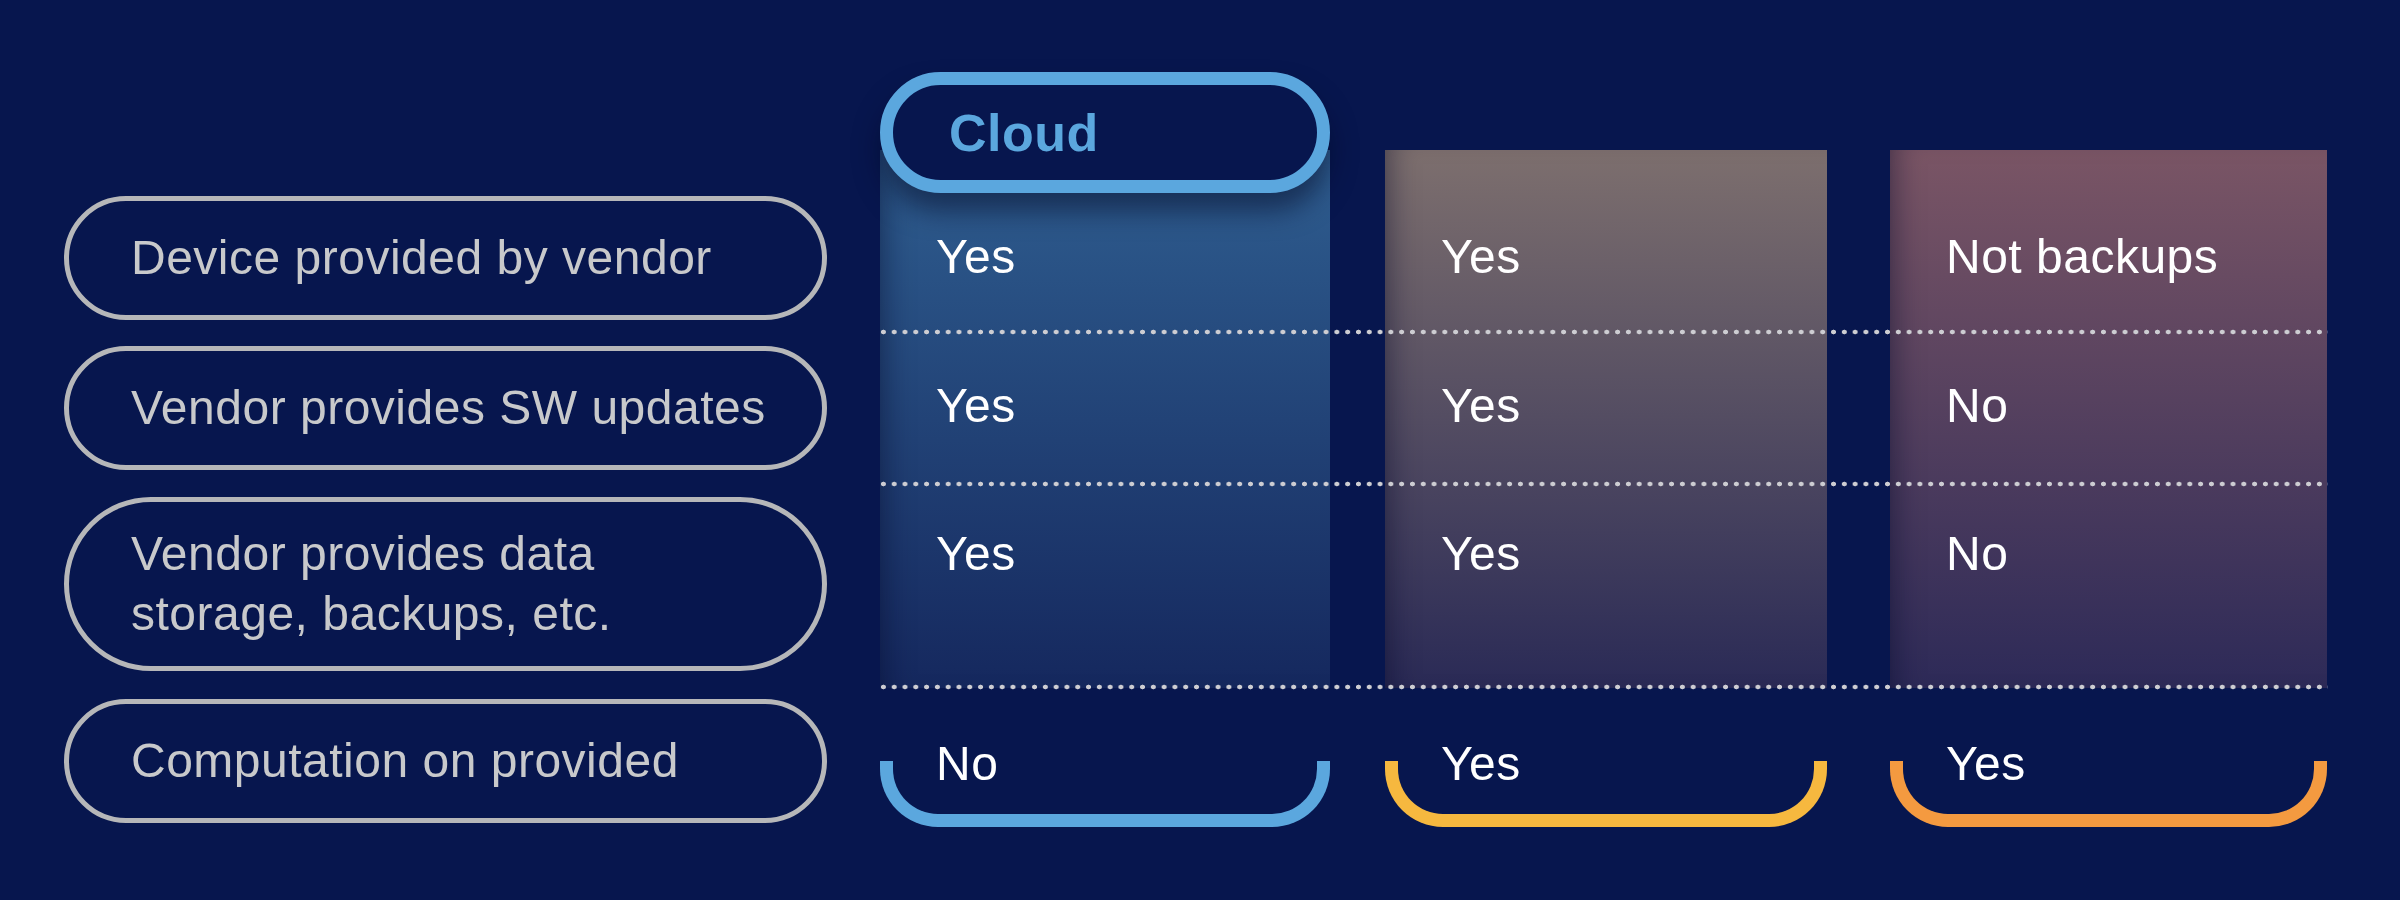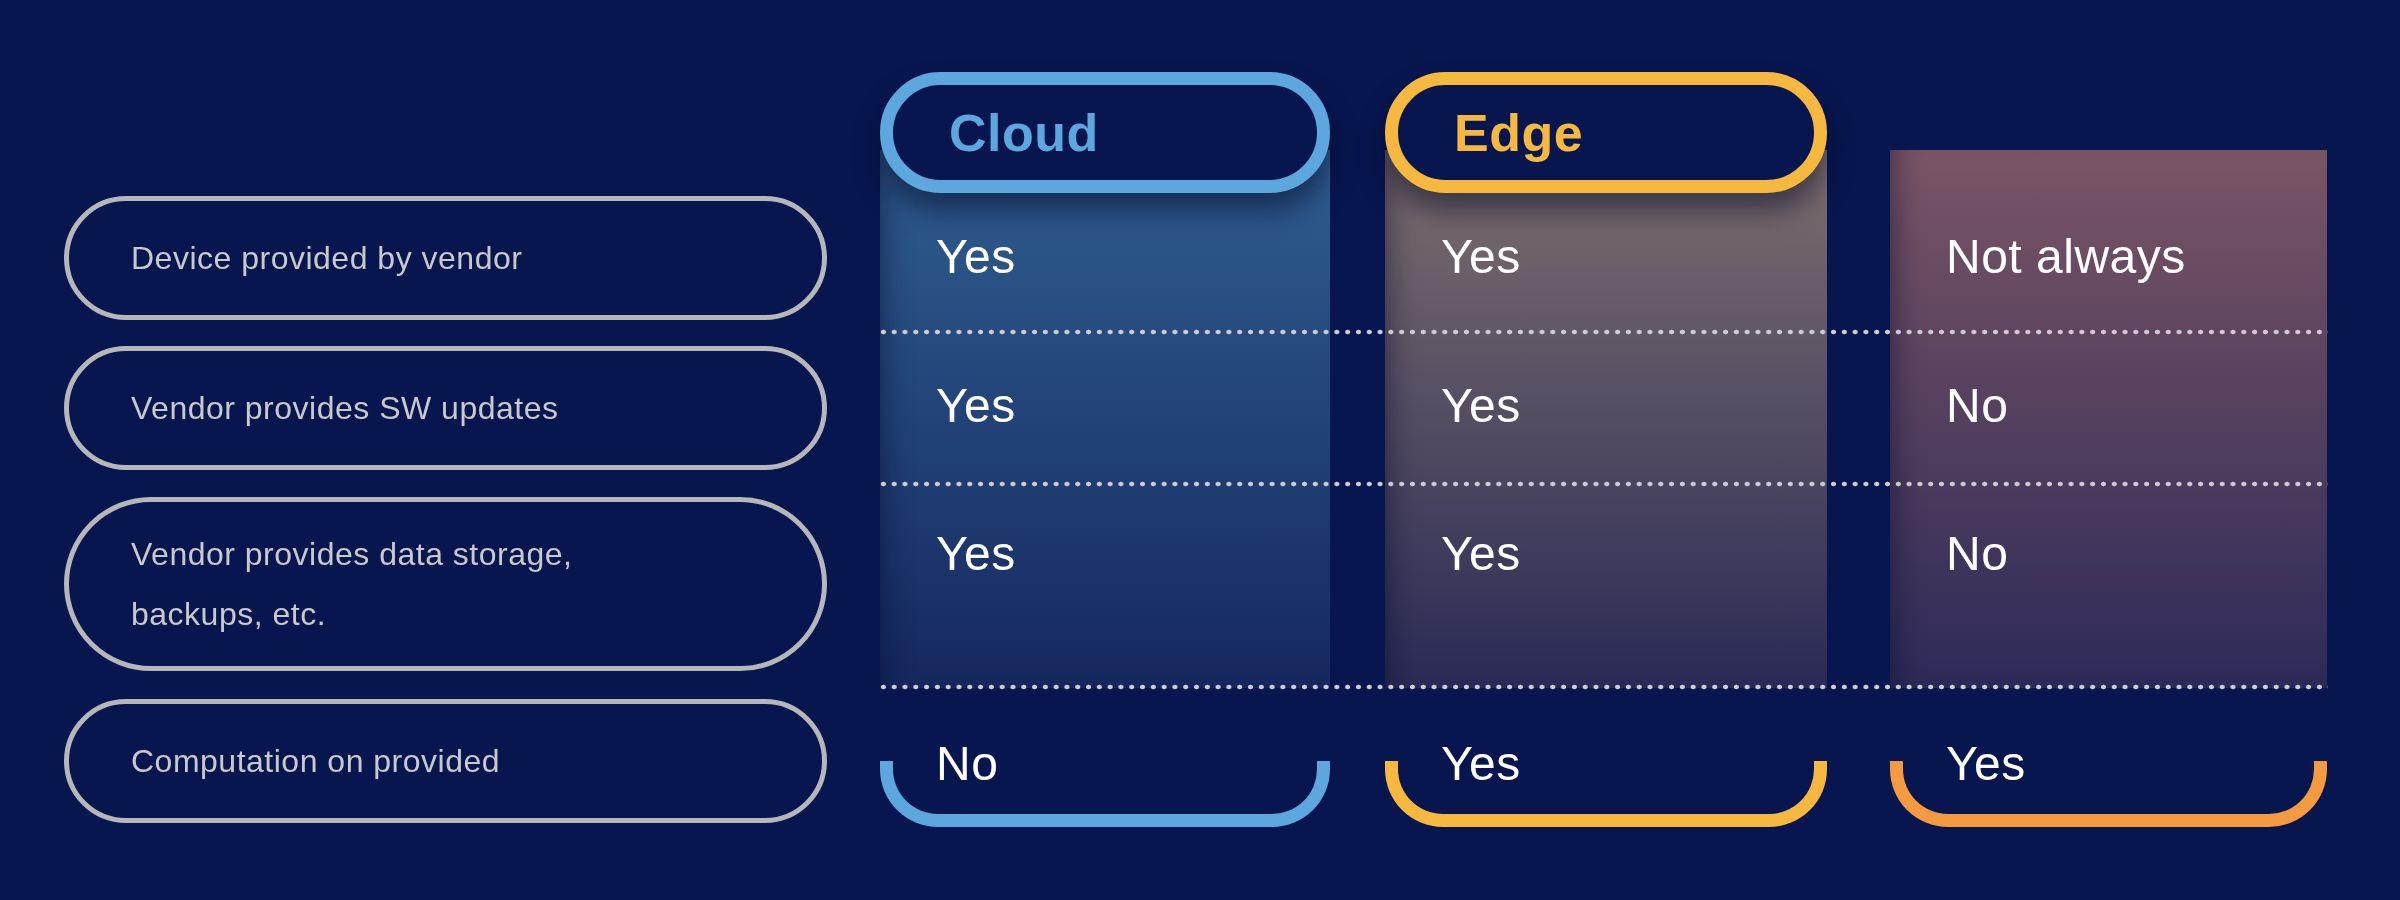--- a/index.html
+++ b/index.html
@@ -25,21 +25,21 @@
     position: absolute;
     left: 64px;
     width: 763px;
     box-sizing: border-box;
     border: 5px solid var(--label-border, #B6B7B9);
     border-radius: 200px;
     display: flex;
     align-items: center;
     padding-left: 62px;
     color: var(--label-text, #C8C9CB);
-    font-size: 32px;
+    font-size: 48px;
     line-height: 60px;
     letter-spacing: 0.5px;
     z-index: 2;
   }
   .row-pill .lbl { white-space: nowrap; }
   .row-pill.tall .lbl { white-space: normal; max-width: 530px; }
   #row-pill-0 { top: 196px; height: 124px; }
   #row-pill-1 { top: 346px; height: 124px; }
   #row-pill-2 { top: 497px; height: 174px; }
   #row-pill-3 { top: 699px; height: 124px; }
@@ -157,33 +157,30 @@
     </div>
     <div class="cell r0">Yes</div>
     <div class="cell r1">Yes</div>
     <div class="cell r2">Yes</div>
     <div class="cell r3">No</div>
     <div class="col-arc"></div>
   </div>
 
   <div class="col edge">
     <div class="col-body"></div>
-    <div class="col-head">
-      <span>Edge</span>
-    </div>
     <div class="cell r0">Yes</div>
     <div class="cell r1">Yes</div>
     <div class="cell r2">Yes</div>
     <div class="cell r3">Yes</div>
     <div class="col-arc"></div>
   </div>
 
   <div class="col fake">
     <div class="col-body"></div>
-    <div class="cell r0">Not always</div>
+    <div class="cell r0">Not backups</div>
     <div class="cell r1">No</div>
     <div class="cell r2">No</div>
     <div class="cell r3">Yes</div>
     <div class="col-arc"></div>
   </div>
 
   <div class="dots" id="dots-0"></div>
   <div class="dots" id="dots-1"></div>
   <div class="dots" id="dots-2"></div>
 

